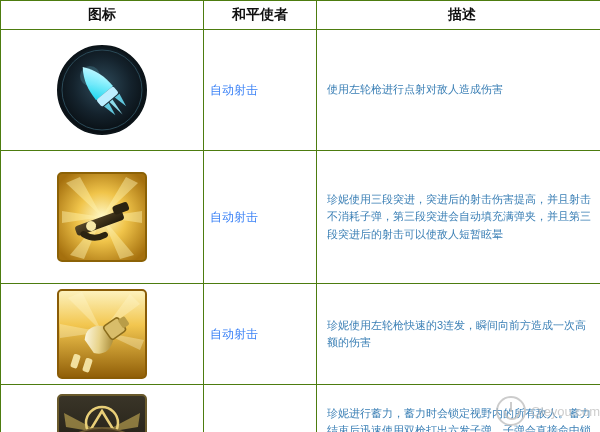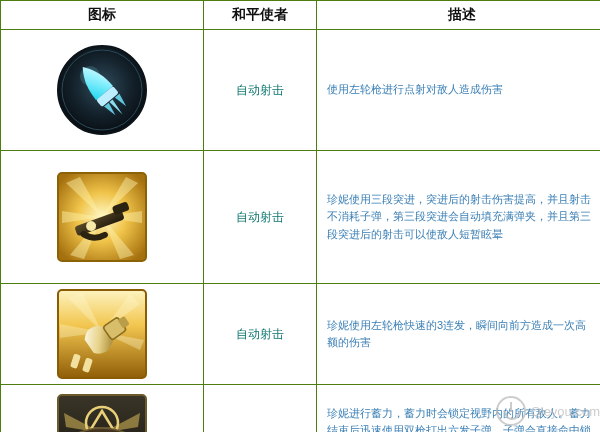--- a/index.html
+++ b/index.html
@@ -33,23 +33,22 @@
   }
   .col-icon { width: 200px; }
   .col-name { width: 110px; }
   .col-desc { width: 288px; }
 
   td.icon-cell {
     text-align: center;
     padding: 4px 0;
   }
   td.name-cell {
-    text-align: center;
     font-size: 12px;
-    color: #0f766e;
+    color: #3b82f6;
     padding: 4px 6px;
   }
   td.desc-cell {
     font-size: 11px;
     line-height: 1.55;
     color: #3a7fb5;
     padding: 6px 10px;
     text-align: left;
   }
   .icon-wrap {

